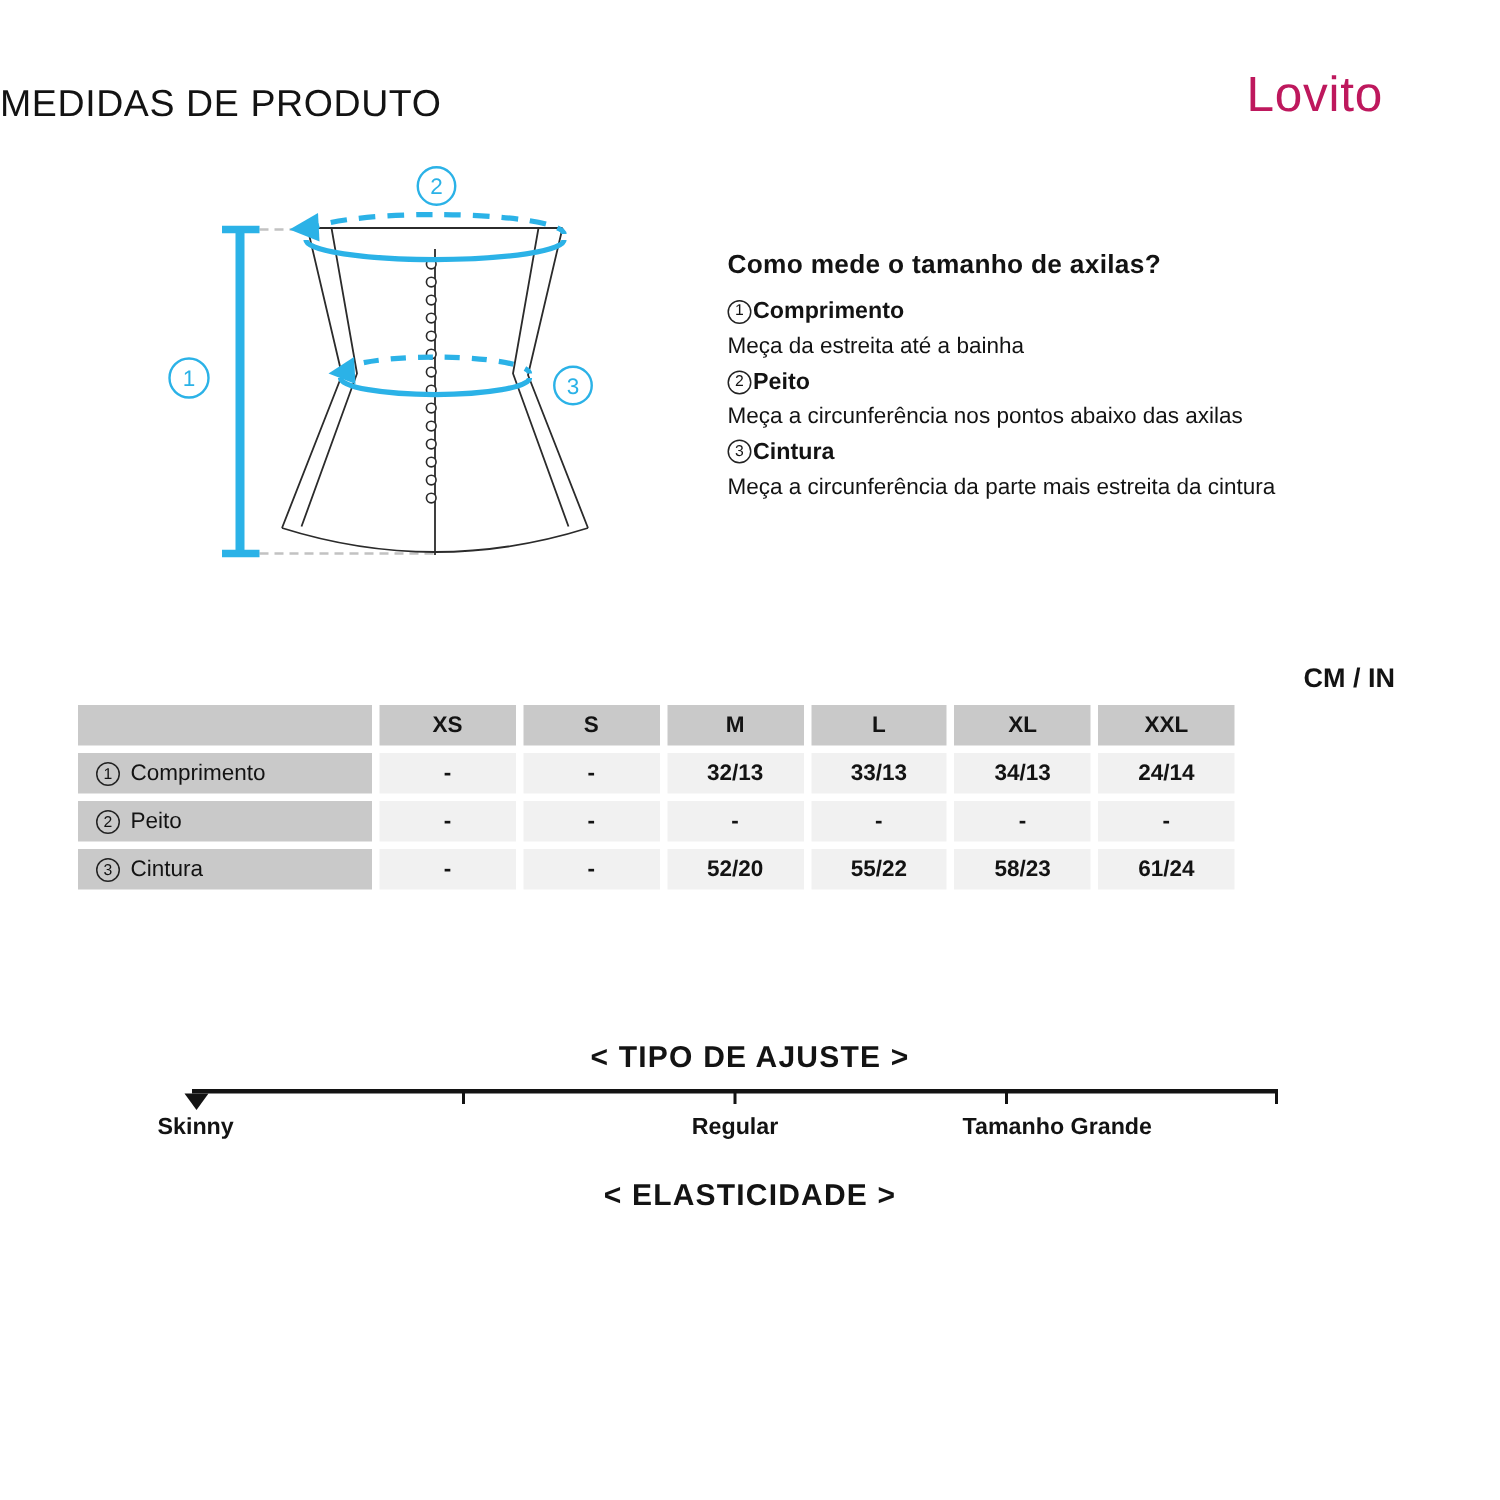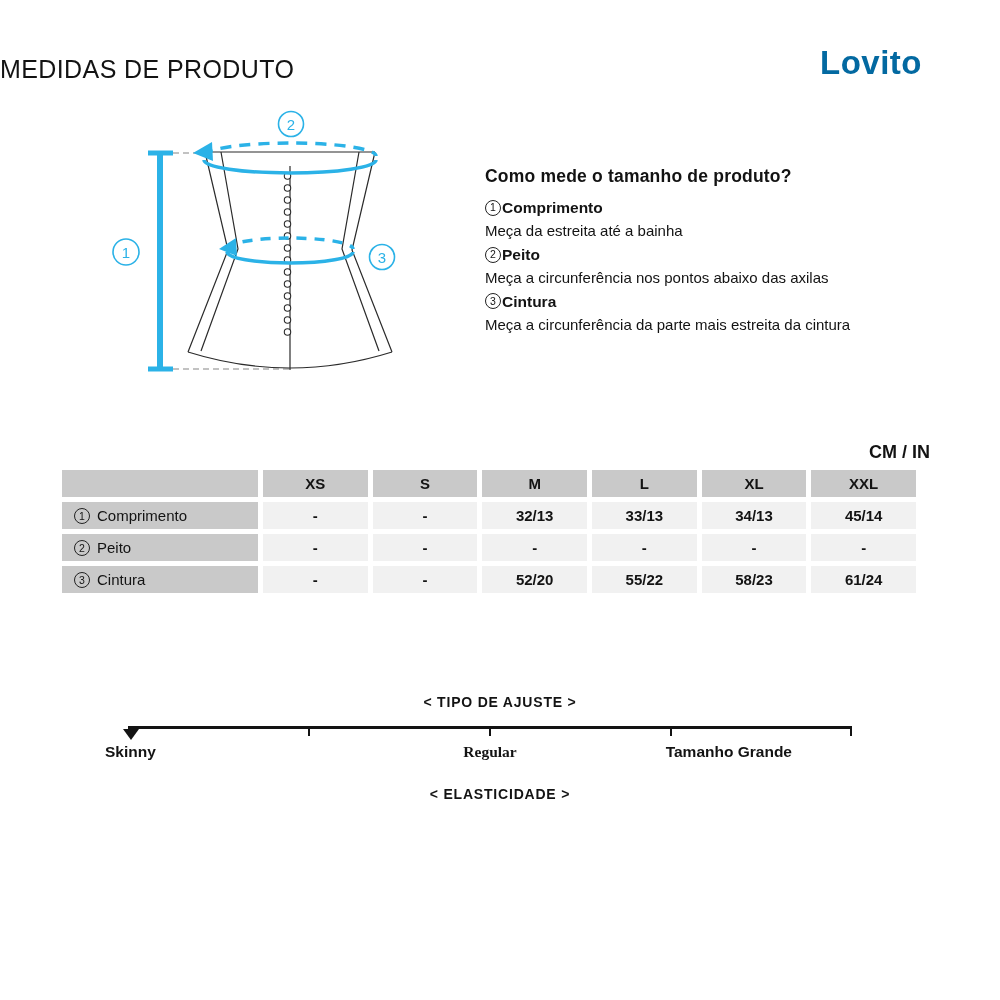--- a/index.html
+++ b/index.html
@@ -2,59 +2,59 @@
 <html><head>
 <meta charset="utf-8">
 <style>
   * { margin:0; padding:0; box-sizing:border-box; }
   html,body { background:#ffffff; }
   body { font-family:"Liberation Sans","DejaVu Sans",sans-serif; color:#131313; }
   .canvas { position:relative; width:1000px; height:1000px; background:#fff; overflow:hidden; }
 
   .page-title { position:absolute; top:55px; left:0; width:1000px; text-align:left;
     font-size:25px; font-weight:400; letter-spacing:.4px; }
-  .brand { position:absolute; top:44px; right:78px; font-size:33px; font-weight:700;
-    letter-spacing:.5px; color:#0369a1; }
+  .brand { position:absolute; top:44px; right:78px; font-size:33px; font-weight:400;
+    letter-spacing:.5px; color:#be185d; }
 
   .diagram { position:absolute; left:80px; top:100px; }
 
   .guide { position:absolute; left:485px; top:166px; width:470px; }
   .guide h2 { font-size:17.5px; font-weight:700; margin-bottom:9px; letter-spacing:.2px; }
   .guide .line { line-height:23.4px; font-size:15px; display:flex; align-items:center; }
   .guide .item-name { font-weight:700; font-size:15.5px; }
   .num-circle { display:inline-flex; justify-content:center; align-items:center;
     width:16px; height:16px; border:1.2px solid #222; border-radius:50%;
     font-size:10.5px; font-weight:400; flex:0 0 auto; }
   .guide .num-circle { margin-right:1px; }
 
   .units { position:absolute; top:442px; right:70px; font-size:18px; font-weight:700; }
 
-  .size-table { position:absolute; left:62px; top:470px; width:854px;
+  .size-table { position:absolute; left:52px; top:470px; width:771px;
     display:grid; grid-template-columns:196px repeat(6,1fr); gap:5px; }
   .size-table > div { height:27px; }
   .th { background:#c9c9c9; display:flex; align-items:center; justify-content:center;
     font-size:15px; font-weight:700; }
   .rowlab { background:#c9c9c9; display:flex; align-items:center; gap:7px;
     padding-left:12px; font-size:15px; font-weight:400; }
   .cell { background:#f1f1f1; display:flex; align-items:center; justify-content:center;
     font-size:15px; font-weight:700; }
 
   .footnote { position:absolute; top:622px; left:0; width:1000px; text-align:center;
     font-size:15px; font-weight:700; }
 
   .scale-title { position:absolute; left:0; width:1000px; text-align:center;
-    font-size:14px; font-weight:700; letter-spacing:.8px; }
+    font-size:20px; font-weight:700; letter-spacing:.8px; }
   .scale { position:absolute; left:0; width:880px; height:60px; }
   .scale-line { position:absolute; left:128px; top:0; width:724px; height:3px; background:#131313; }
   .tick { position:absolute; top:0; width:2px; height:10px; background:#131313; }
   .tri { position:absolute; top:3px; width:0; height:0;
     border-left:8px solid transparent; border-right:8px solid transparent;
     border-top:11px solid #131313; }
   .scale-label { position:absolute; top:17px; font-size:15.5px; font-weight:700; white-space:nowrap; }
-  .ctr { transform:translateX(-50%);font-family:Liberation Serif, serif; }
+  .ctr { transform:translateX(-50%); }
 
   svg text.callout-num { font-family:"Liberation Sans","DejaVu Sans",sans-serif;
     font-size:15px; font-weight:400; fill:#2bb2e7; text-anchor:middle; }
 </style>
 </head>
 <body>
 
 <div class="canvas">
 
   <div class="page-title">MEDIDAS DE PRODUTO</div>
@@ -115,21 +115,21 @@
       <circle cx="211" cy="24" r="12.5" stroke="#2bb2e7" stroke-width="1.6" fill="none"></circle>
       <text class="callout-num" x="211" y="29.5">2</text>
     </g>
     <g>
       <circle cx="302" cy="157" r="12.5" stroke="#2bb2e7" stroke-width="1.6" fill="none"></circle>
       <text class="callout-num" x="302" y="162.5">3</text>
     </g>
   </svg>
 
   <div class="guide">
-    <h2>Como mede o tamanho de produto?</h2>
+    <h2>Como mede o tamanho de axilas?</h2>
     <div class="line">
       <span class="num-circle">1</span>
       <span class="item-name">Comprimento</span>
     </div>
     <div class="line">Meça da estreita até a bainha</div>
     <div class="line">
       <span class="num-circle">2</span>
       <span class="item-name">Peito</span>
     </div>
     <div class="line">Meça a circunferência nos pontos abaixo das axilas</div>
@@ -153,21 +153,21 @@
 
     <div class="rowlab">
       <span class="num-circle">1</span>
       <span>Comprimento</span>
     </div>
     <div class="cell">-</div>
     <div class="cell">-</div>
     <div class="cell">32/13</div>
     <div class="cell">33/13</div>
     <div class="cell">34/13</div>
-    <div class="cell">45/14</div>
+    <div class="cell">24/14</div>
 
     <div class="rowlab">
       <span class="num-circle">2</span>
       <span>Peito</span>
     </div>
     <div class="cell">-</div>
     <div class="cell">-</div>
     <div class="cell">-</div>
     <div class="cell">-</div>
     <div class="cell">-</div>
@@ -190,18 +190,18 @@
   <div class="scale" style="top:726px">
     <div class="scale-line">
       <div class="tick" style="left:calc(25% - 1px)"></div>
       <div class="tick" style="left:calc(50% - 1px)"></div>
       <div class="tick" style="left:calc(75% - 1px)"></div>
       <div class="tick" style="right:0; width:2.5px"></div>
       <div class="tri" style="left:-5px"></div>
     </div>
     <span class="scale-label" style="left:105px">Skinny</span>
     <span class="scale-label ctr" style="left:490px">Regular</span>
-    <span class="scale-label" style="right:88px">Tamanho Grande</span>
+    <span class="scale-label" style="right:112px">Tamanho Grande</span>
   </div>
 
   <div class="scale-title" style="top:786px">&lt; ELASTICIDADE &gt;</div>
 
 </div>
 
 </body></html>

